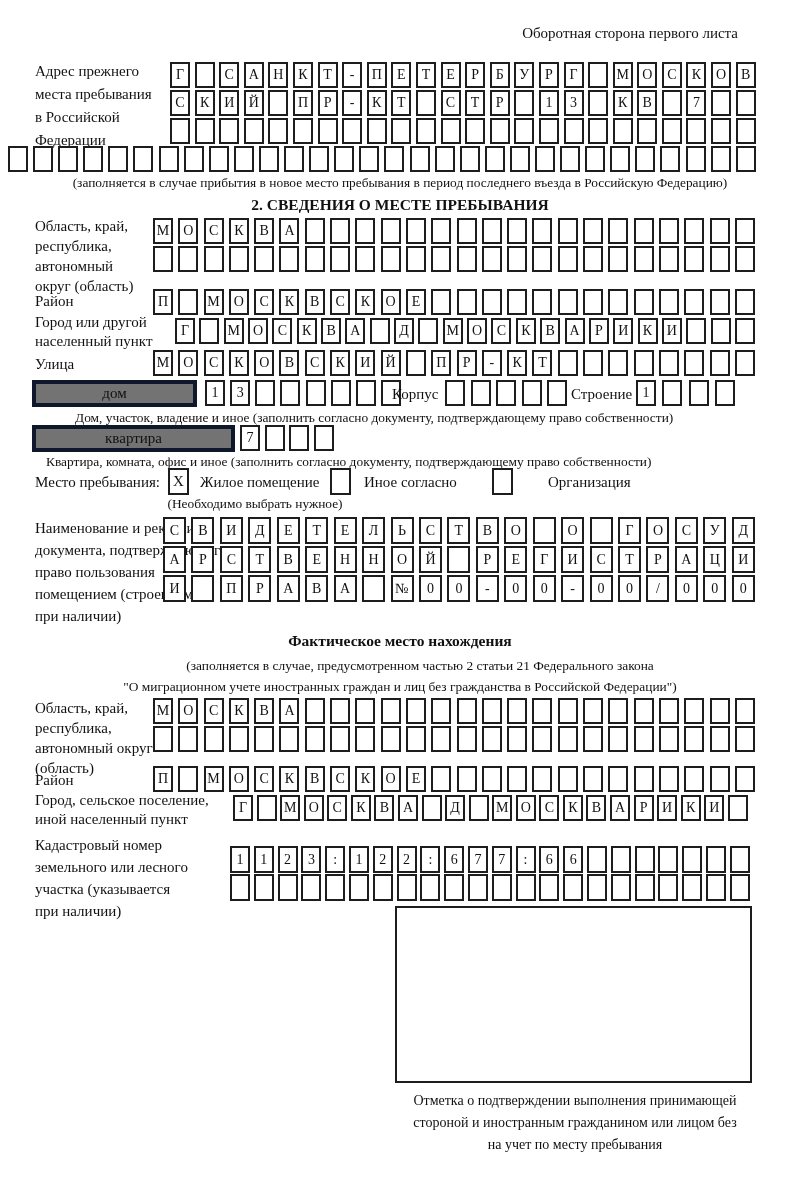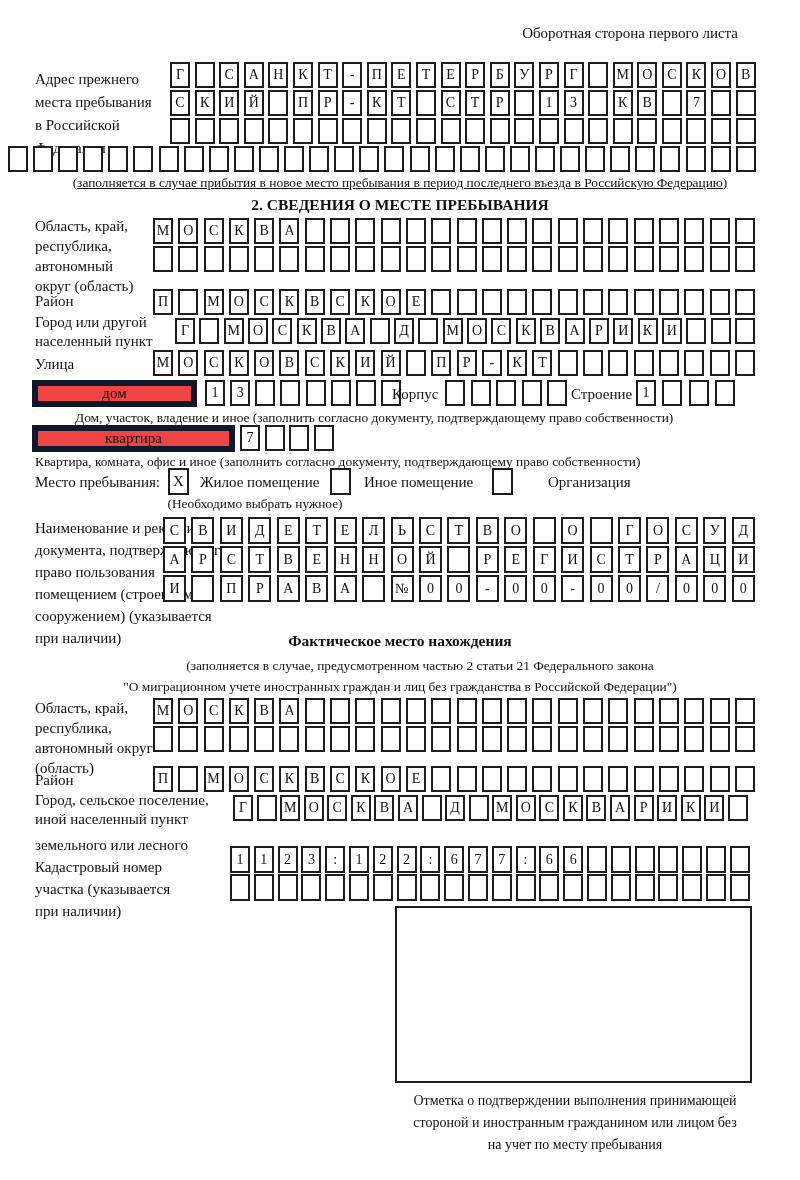--- a/index.html
+++ b/index.html
@@ -18,35 +18,35 @@
   .center{text-align:center;}
   .boxrow{display:flex;justify-content:space-between;}
   .cbox{
     width:20px;height:26px;border:2px solid #1d1d1d;box-sizing:border-box;
     display:flex;align-items:center;justify-content:center;
     font-size:14px;line-height:1;background:#fff;flex:0 0 auto;
   }
   .wide .cbox{width:23px;height:27px;}
   .kad .cbox{width:20px;height:27px;}
   .bigbox{
-    border:6px solid #0f172a;box-sizing:border-box;background:#ef4444;
+    border:4px solid #0f172a;box-sizing:border-box;background:#737373;
     display:flex;align-items:center;justify-content:center;font-size:15px;
   }
   .chk{
     width:21px;height:27px;border:2px solid #1d1d1d;box-sizing:border-box;
     display:flex;align-items:center;justify-content:center;font-size:15px;background:#fff;
   }
   .stampbox{border:2px solid #1d1d1d;box-sizing:border-box;background:#fff;}
 </style>
 </head>
 <body>
 
 <div class="abs lbl" style="top:22px;right:62px;">Оборотная сторона первого листа</div>
 
-<div class="abs lbl" style="left:35px;top:68px;width:135px;">
+<div class="abs lbl" style="left:35px;top:60px;width:135px;">
   <div>Адрес прежнего</div>
   <div>места пребывания</div>
   <div>в Российской</div>
   <div>Федерации</div>
 </div>
 <div class="abs boxrow" style="left:170px;top:62px;width:586px;">
     <span class="cbox">Г</span>
     <span class="cbox"></span>
     <span class="cbox">С</span>
     <span class="cbox">А</span>
@@ -148,21 +148,21 @@
     <span class="cbox"></span>
     <span class="cbox"></span>
     <span class="cbox"></span>
     <span class="cbox"></span>
     <span class="cbox"></span>
     <span class="cbox"></span>
     <span class="cbox"></span>
     <span class="cbox"></span>
     <span class="cbox"></span>
   </div>
-<div class="abs small center" style="left:0;top:175px;width:800px;text-decoration:underline;">(заполняется в случае прибытия в новое место пребывания в период последнего въезда в Российскую Федерацию)</div>
+<div class="abs small center" style="left:0;top:175px;width:800px;">(заполняется в случае прибытия в новое место пребывания в период последнего въезда в Российскую Федерацию)</div>
 
 <div class="abs title" style="top:196px;">2. СВЕДЕНИЯ О МЕСТЕ ПРЕБЫВАНИЯ</div>
 
 <div class="abs lbl20" style="left:35px;top:216px;width:120px;">
   <div>Область, край,</div>
   <div>республика,</div>
   <div>автономный</div>
   <div>округ (область)</div>
 </div>
 <div class="abs boxrow" style="left:153px;top:218px;width:602px;">
@@ -333,37 +333,36 @@
   </div>
 <div class="abs small" style="left:35px;top:410px;margin-left:40px;">Дом, участок, владение и иное (заполнить согласно документу, подтверждающему право собственности)</div>
 
 <div class="abs bigbox" style="left:32px;top:425px;width:203px;height:27px;">квартира</div>
 <div class="abs boxrow" style="left:240px;top:425px;width:94px;">
     <span class="cbox">7</span>
     <span class="cbox"></span>
     <span class="cbox"></span>
     <span class="cbox"></span>
   </div>
-<div class="abs small" style="left:35px;top:454px;">Квартира, комната, офис и иное (заполнить согласно документу, подтверждающему право собственности)</div>
+<div class="abs small" style="left:46px;top:454px;">Квартира, комната, офис и иное (заполнить согласно документу, подтверждающему право собственности)</div>
 
 <div class="abs lbl" style="left:35px;top:471px;">Место пребывания:</div>
 <div class="abs chk" style="left:168px;top:468px;">X</div>
 <div class="abs lbl" style="left:200px;top:471px;">Жилое помещение</div>
 <div class="abs chk" style="left:330px;top:468px;"></div>
-<div class="abs lbl" style="left:364px;top:471px;">Иное помещение</div>
+<div class="abs lbl" style="left:364px;top:471px;">Иное согласно</div>
 <div class="abs chk" style="left:492px;top:468px;"></div>
 <div class="abs lbl" style="left:548px;top:471px;">Организация</div>
 <div class="abs small center" style="left:40px;top:496px;width:430px;">(Необходимо выбрать нужное)</div>
 
 <div class="abs lbl22" style="left:35px;top:517px;width:225px;">
   <div>Наименование и реквизиты</div>
   <div>документа, подтверждающего</div>
   <div>право пользования</div>
   <div>помещением (строением,</div>
-  <div>сооружением) (указывается</div>
   <div>при наличии)</div>
 </div>
 <div class="abs boxrow wide" style="left:163px;top:517px;width:592px;">
     <span class="cbox">С</span>
     <span class="cbox">В</span>
     <span class="cbox">И</span>
     <span class="cbox">Д</span>
     <span class="cbox">Е</span>
     <span class="cbox">Т</span>
     <span class="cbox">Е</span>
@@ -543,22 +542,22 @@
     <span class="cbox">В</span>
     <span class="cbox">А</span>
     <span class="cbox">Р</span>
     <span class="cbox">И</span>
     <span class="cbox">К</span>
     <span class="cbox">И</span>
     <span class="cbox"></span>
   </div>
 
 <div class="abs lbl22" style="left:35px;top:834px;width:190px;">
+  <div>Кадастровый номер</div>
   <div>земельного или лесного</div>
-  <div>Кадастровый номер</div>
   <div>участка (указывается</div>
   <div>при наличии)</div>
 </div>
 <div class="abs boxrow kad" style="left:230px;top:846px;width:520px;">
     <span class="cbox">1</span>
     <span class="cbox">1</span>
     <span class="cbox">2</span>
     <span class="cbox">3</span>
     <span class="cbox">:</span>
     <span class="cbox">1</span>

